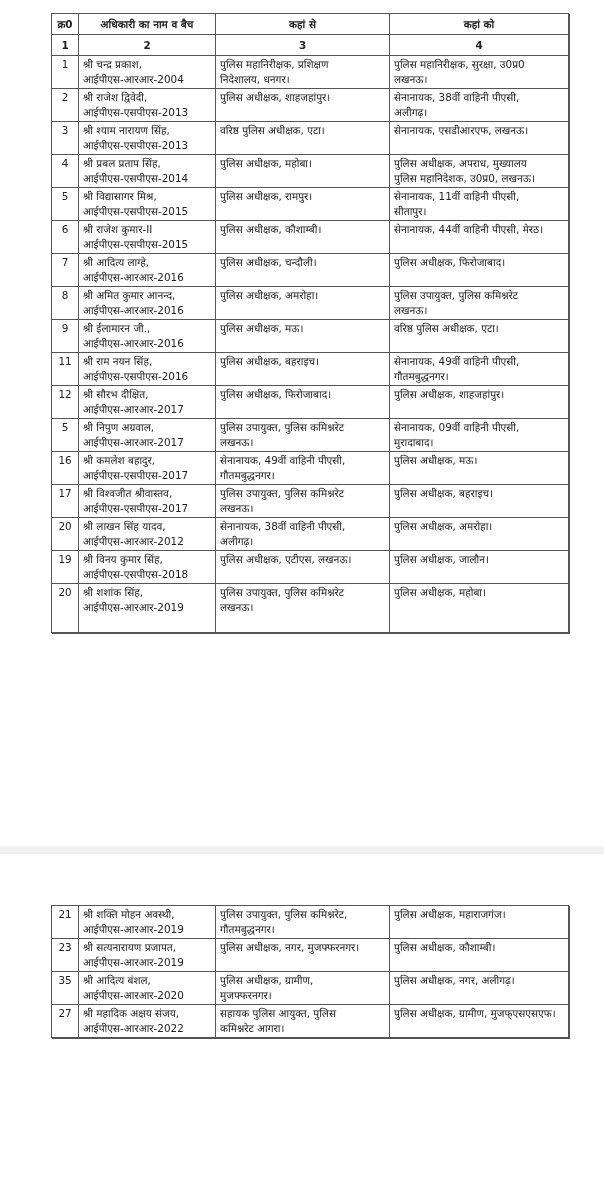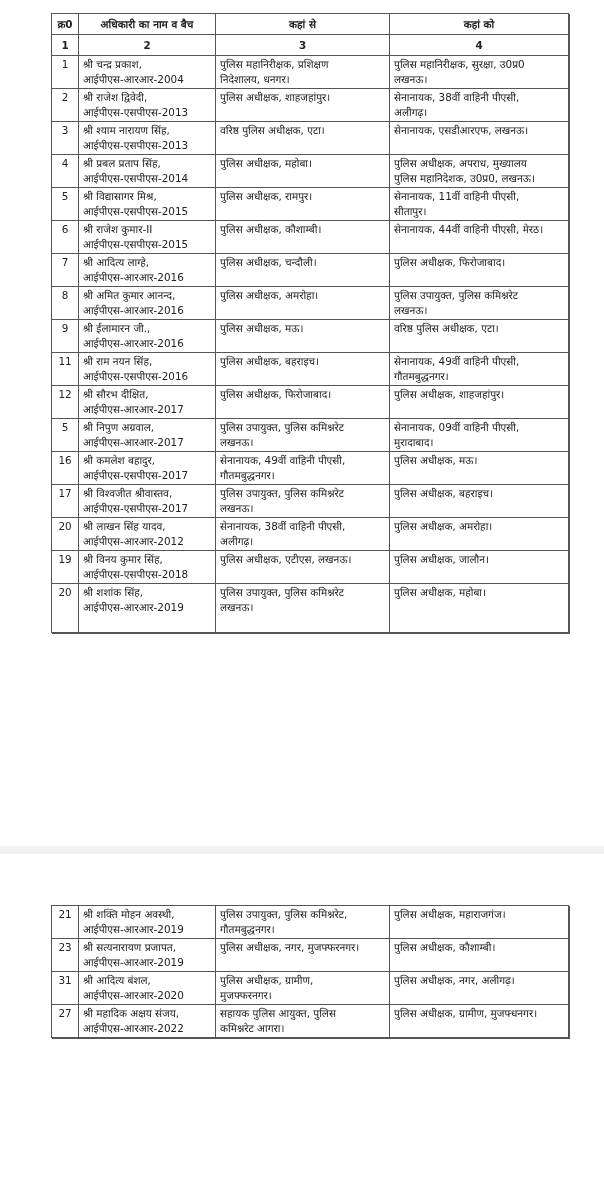--- a/index.html
+++ b/index.html
@@ -346,21 +346,21 @@
         <td>
           <span class="line">पुलिस अधीक्षक, नगर, मुजफ्फरनगर।</span>
           <span class="line">&nbsp;</span>
         </td>
         <td>
           <span class="line">पुलिस अधीक्षक, कौशाम्बी।</span>
           <span class="line">&nbsp;</span>
         </td>
       </tr>
       <tr class="data">
-        <td class="sn">31</td>
+        <td class="sn">35</td>
         <td>
           <span class="line">श्री आदित्य बंशल,</span>
           <span class="line">आईपीएस-आरआर-2020</span>
         </td>
         <td>
           <span class="line">पुलिस अधीक्षक, ग्रामीण,</span>
           <span class="line">मुजफ्फरनगर।</span>
         </td>
         <td>
           <span class="line">पुलिस अधीक्षक, नगर, अलीगढ़।</span>
@@ -371,18 +371,18 @@
         <td class="sn">27</td>
         <td>
           <span class="line">श्री महादिक अक्षय संजय,</span>
           <span class="line">आईपीएस-आरआर-2022</span>
         </td>
         <td>
           <span class="line">सहायक पुलिस आयुक्त, पुलिस</span>
           <span class="line">कमिश्नरेट आगरा।</span>
         </td>
         <td>
-          <span class="line">पुलिस अधीक्षक, ग्रामीण, मुजफ्धनगर।</span>
+          <span class="line">पुलिस अधीक्षक, ग्रामीण, मुजफ्एसएसएफ।</span>
           <span class="line">&nbsp;</span>
         </td>
       </tr>
     </tbody>
 </table>
 
 </body></html>

